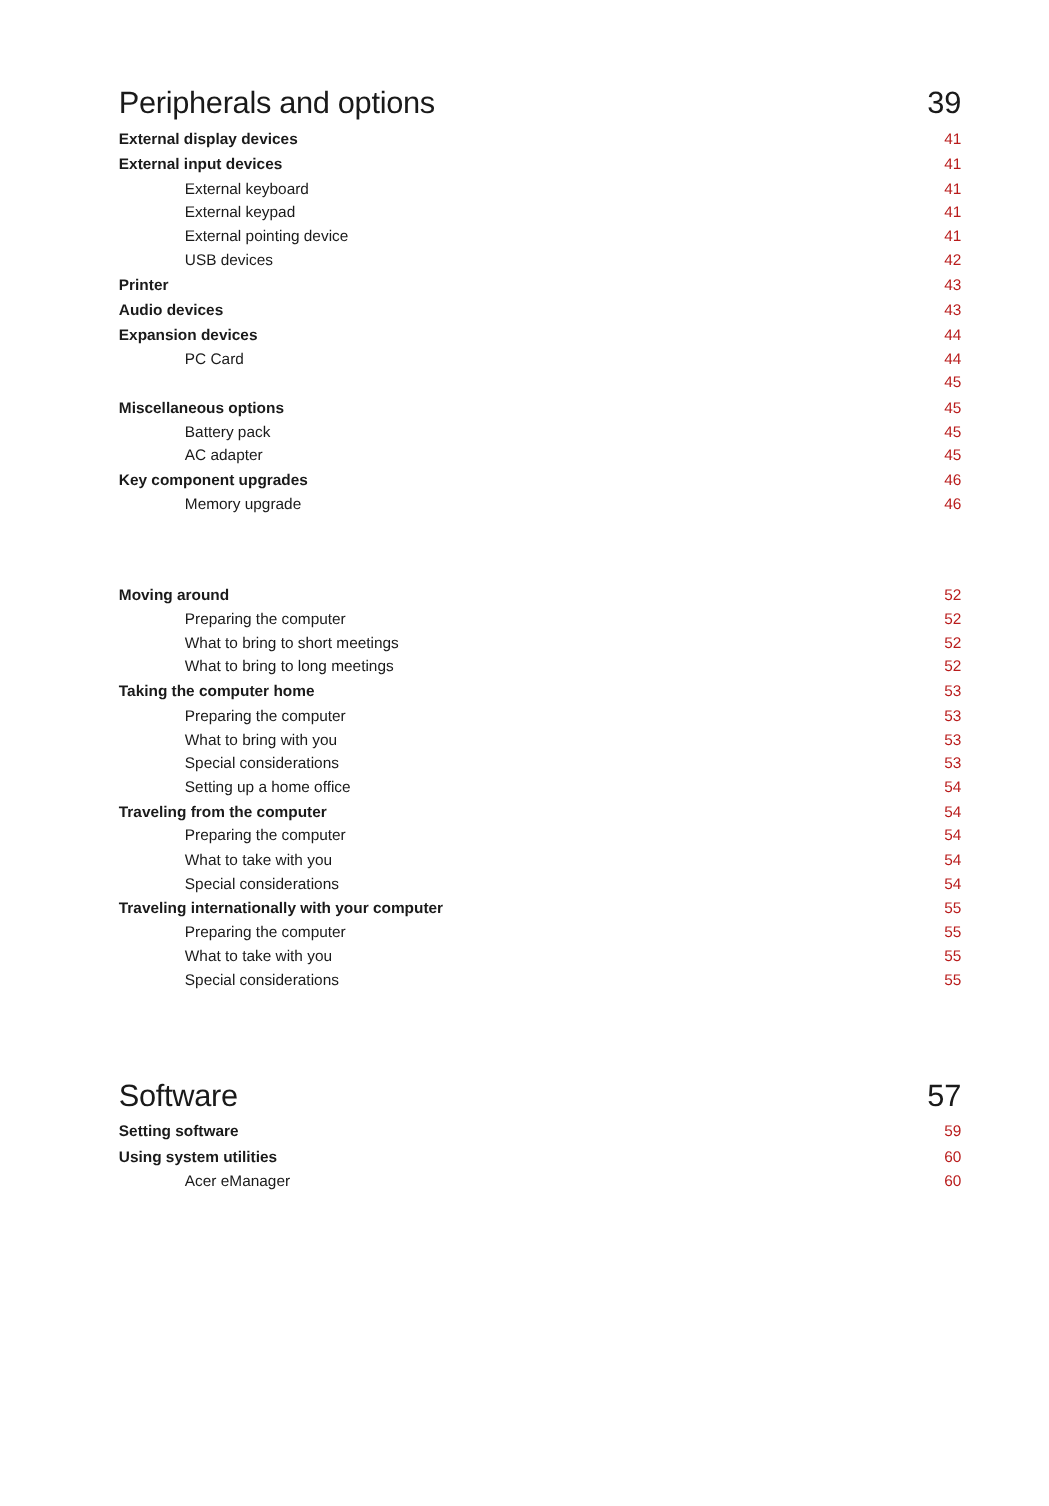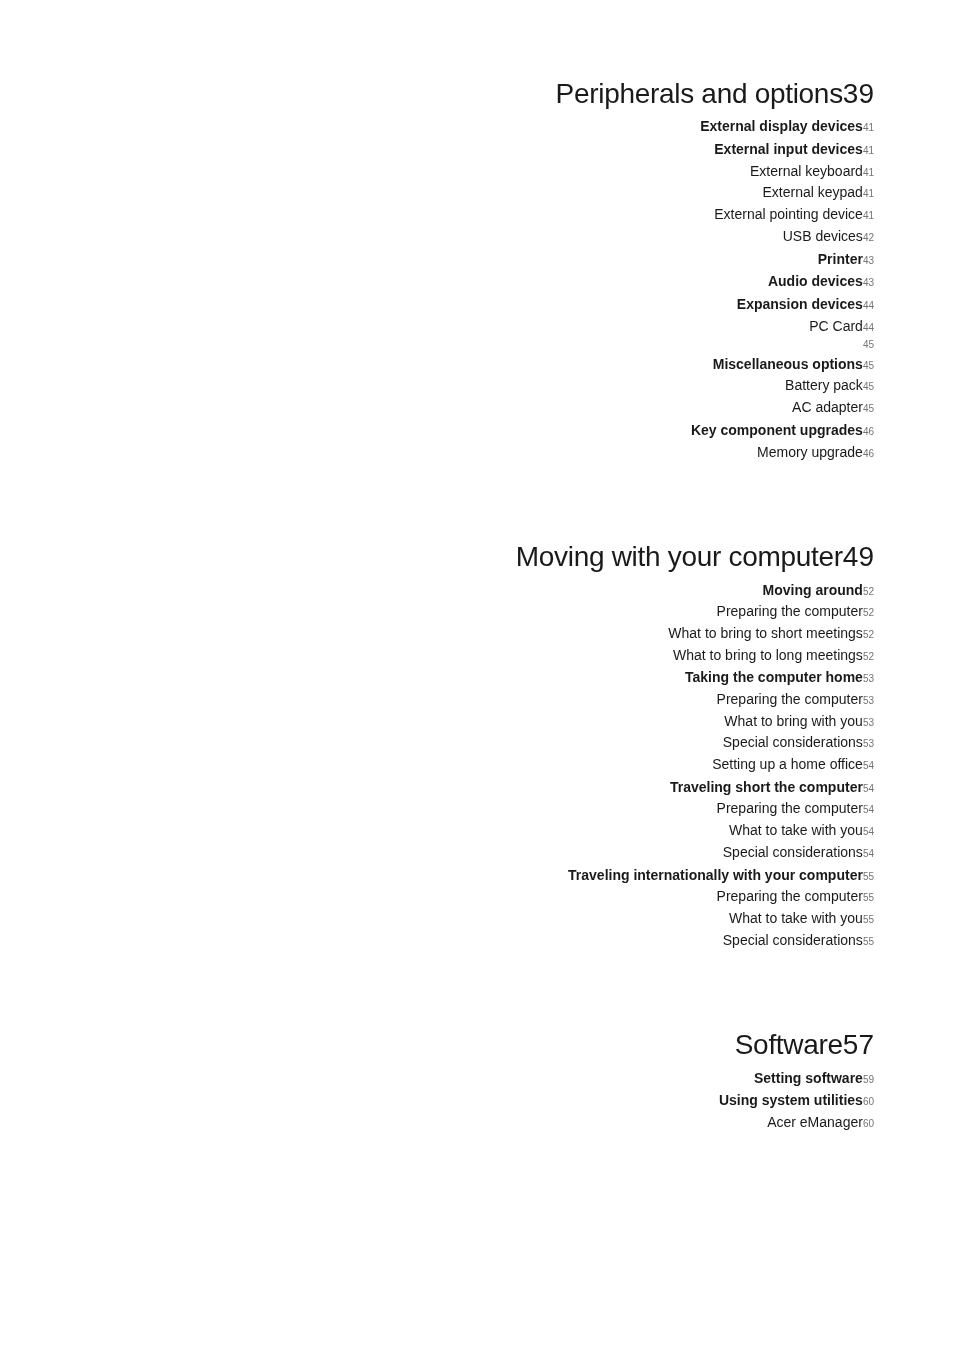--- a/index.html
+++ b/index.html
@@ -12,21 +12,20 @@
       background: #ffffff;
       font-family: 'Arial', 'Helvetica', sans-serif;
       width: 954px;
       min-height: 1369px;
       padding: 60px 80px 60px 108px;
       color: #1a1a1a;
     }
 
     .toc-section {
       margin-bottom: 32px;
-      text-align: right;
     }
 
     .toc-entry {
       display: flex;
       justify-content: space-between;
       align-items: baseline;
       line-height: 1.55;
     }
 
     .toc-title-large {
@@ -52,22 +51,22 @@
     }
 
     .toc-level-2 {
       font-size: 14px;
       font-weight: 400;
       color: #1a1a1a;
       padding-left: 60px;
     }
 
     .toc-page {
-      font-size: 10px;
-      color: #737373;
+      font-size: 14px;
+      color: #b91c1c;
       font-weight: 400;
     }
 
     .toc-entry-text {
       flex: 1;
     }
 
     .section-gap {
       height: 28px;
     }
@@ -142,24 +141,20 @@
         <span class="toc-page">46</span>
       </div>
       <div class="toc-entry">
         <span class="toc-level-2 toc-entry-text">Memory upgrade</span>
         <span class="toc-page">46</span>
       </div>
     </div>
     <div class="section-gap"></div>
     <div class="toc-section">
       <div class="toc-entry">
-        <span class="toc-title-large toc-entry-text">Moving with your computer</span>
-        <span class="toc-page-large">49</span>
-      </div>
-      <div class="toc-entry">
         <span class="toc-level-1 toc-entry-text">Moving around</span>
         <span class="toc-page">52</span>
       </div>
       <div class="toc-entry">
         <span class="toc-level-2 toc-entry-text">Preparing the computer</span>
         <span class="toc-page">52</span>
       </div>
       <div class="toc-entry">
         <span class="toc-level-2 toc-entry-text">What to bring to short meetings</span>
         <span class="toc-page">52</span>
@@ -182,21 +177,21 @@
       </div>
       <div class="toc-entry">
         <span class="toc-level-2 toc-entry-text">Special considerations</span>
         <span class="toc-page">53</span>
       </div>
       <div class="toc-entry">
         <span class="toc-level-2 toc-entry-text">Setting up a home office</span>
         <span class="toc-page">54</span>
       </div>
       <div class="toc-entry">
-        <span class="toc-level-1 toc-entry-text">Traveling short the computer</span>
+        <span class="toc-level-1 toc-entry-text">Traveling from the computer</span>
         <span class="toc-page">54</span>
       </div>
       <div class="toc-entry">
         <span class="toc-level-2 toc-entry-text">Preparing the computer</span>
         <span class="toc-page">54</span>
       </div>
       <div class="toc-entry">
         <span class="toc-level-2 toc-entry-text">What to take with you</span>
         <span class="toc-page">54</span>
       </div>

